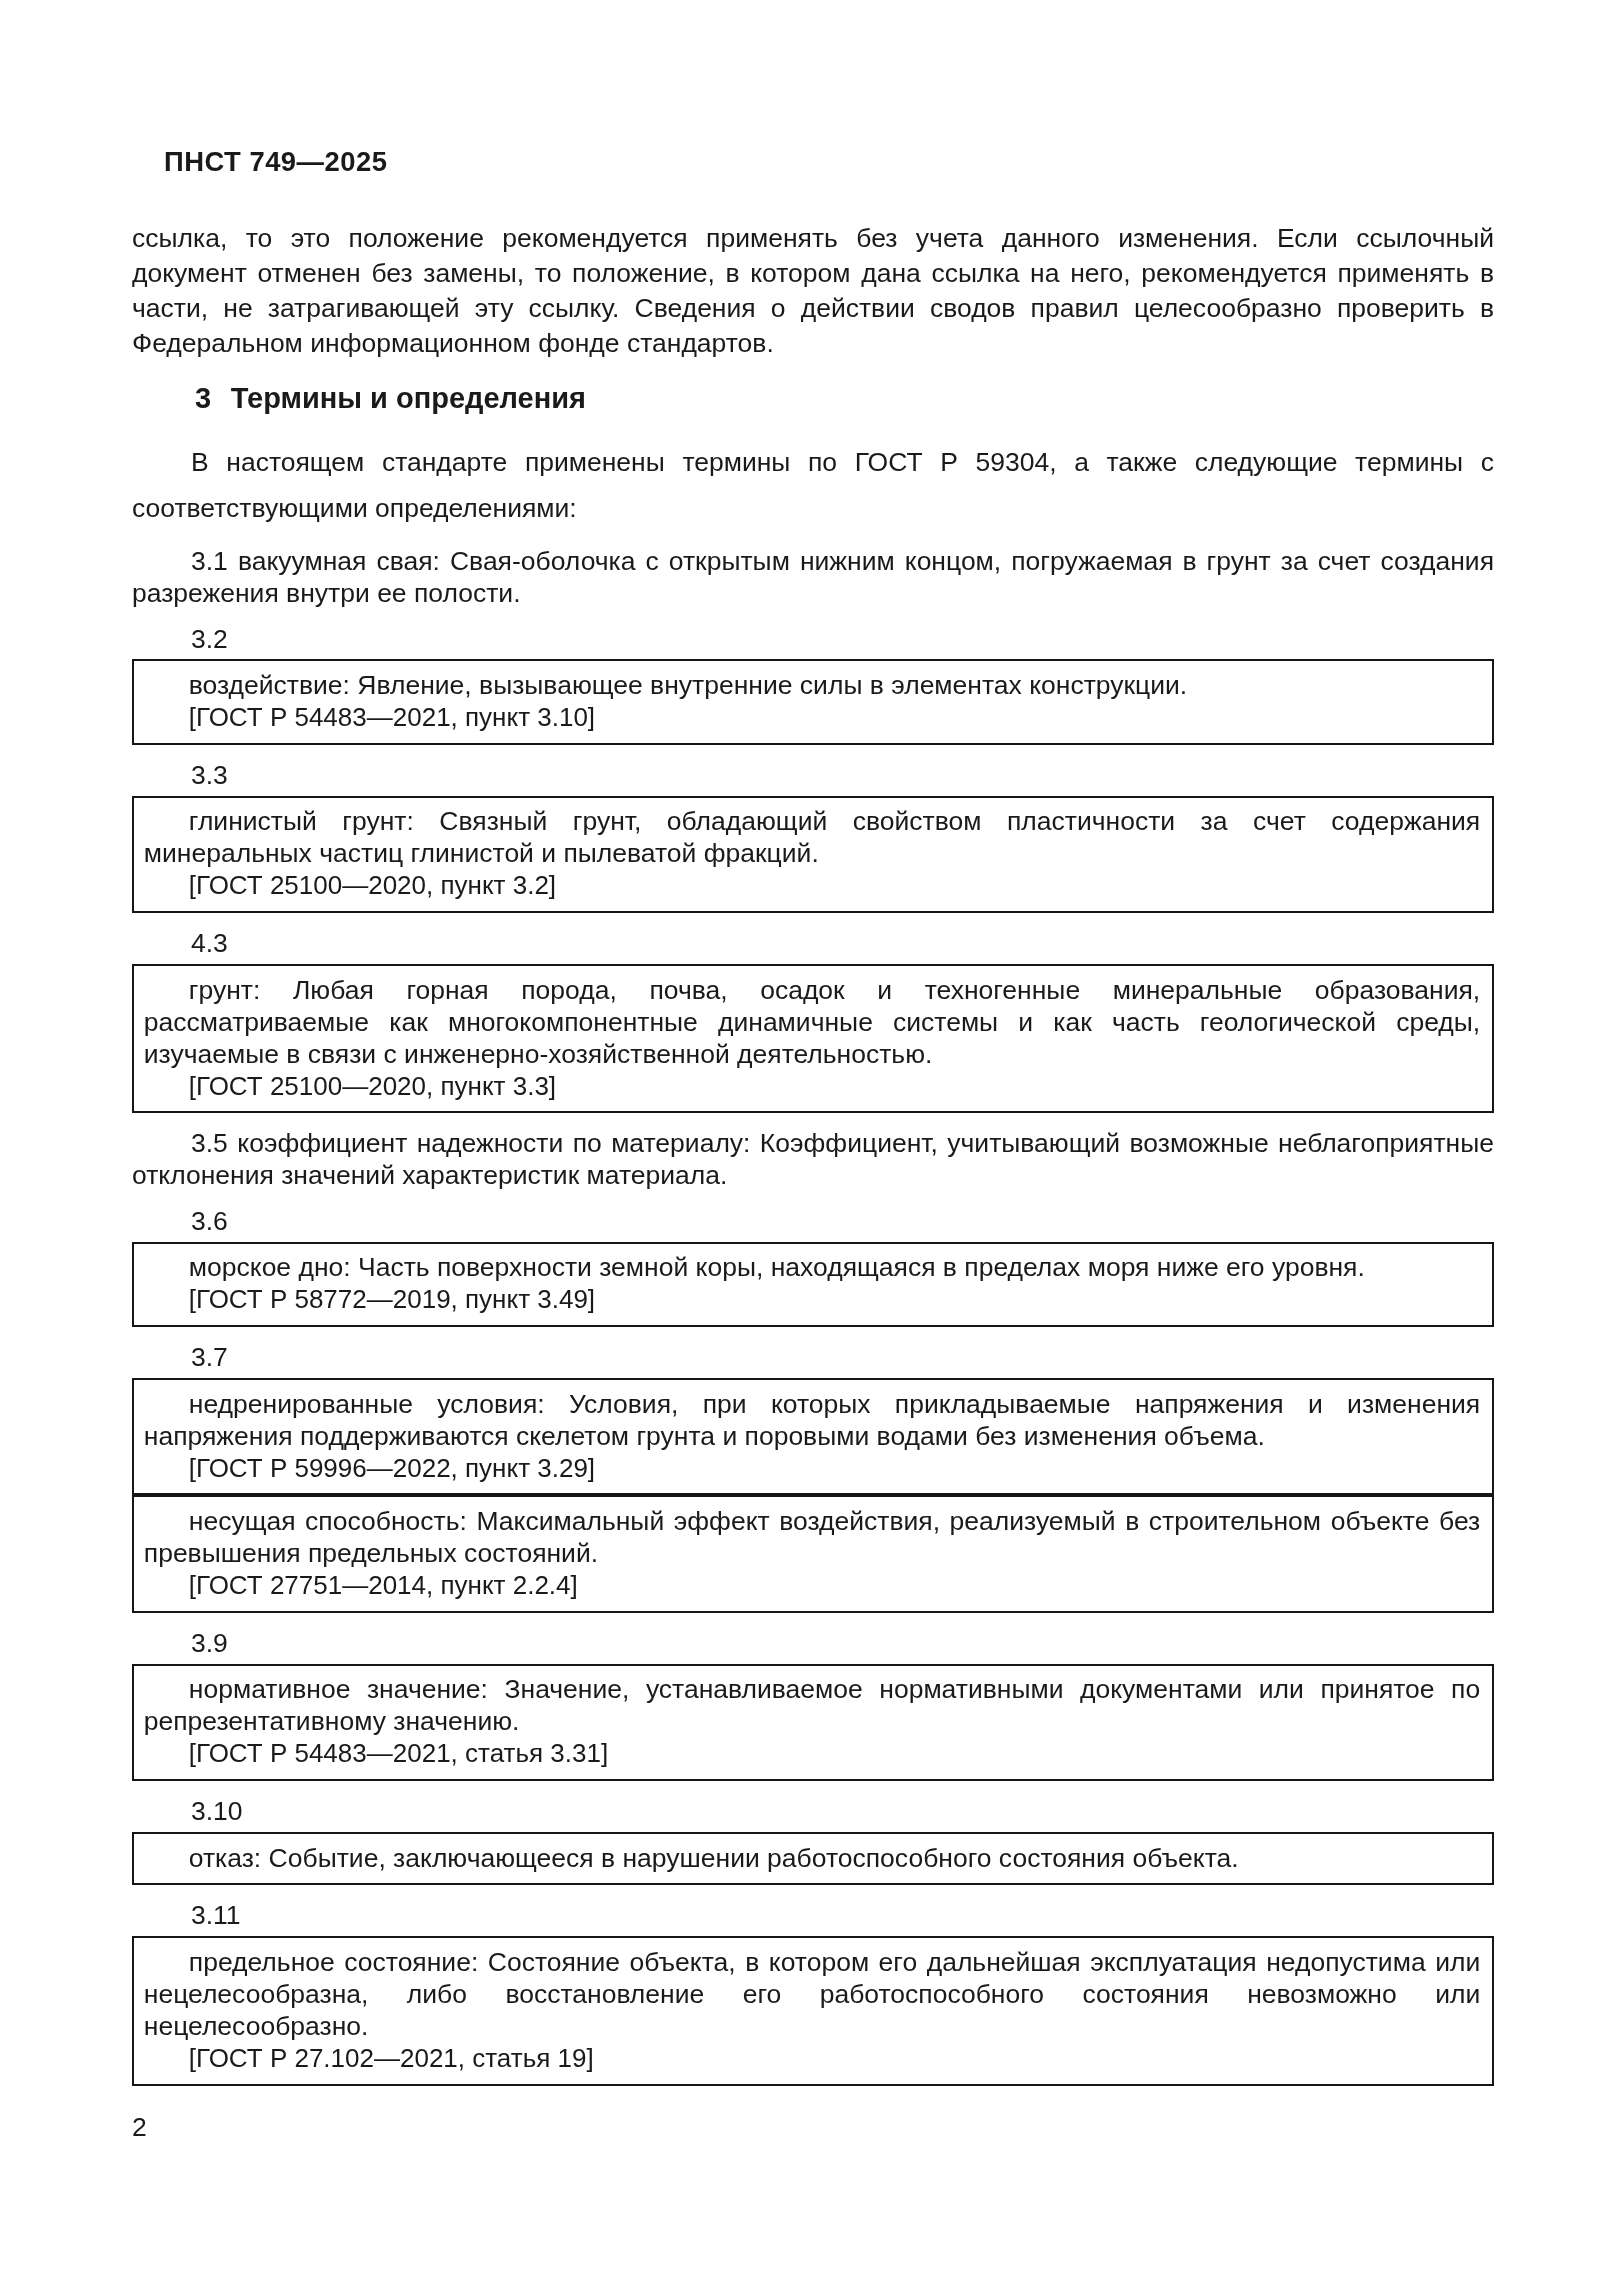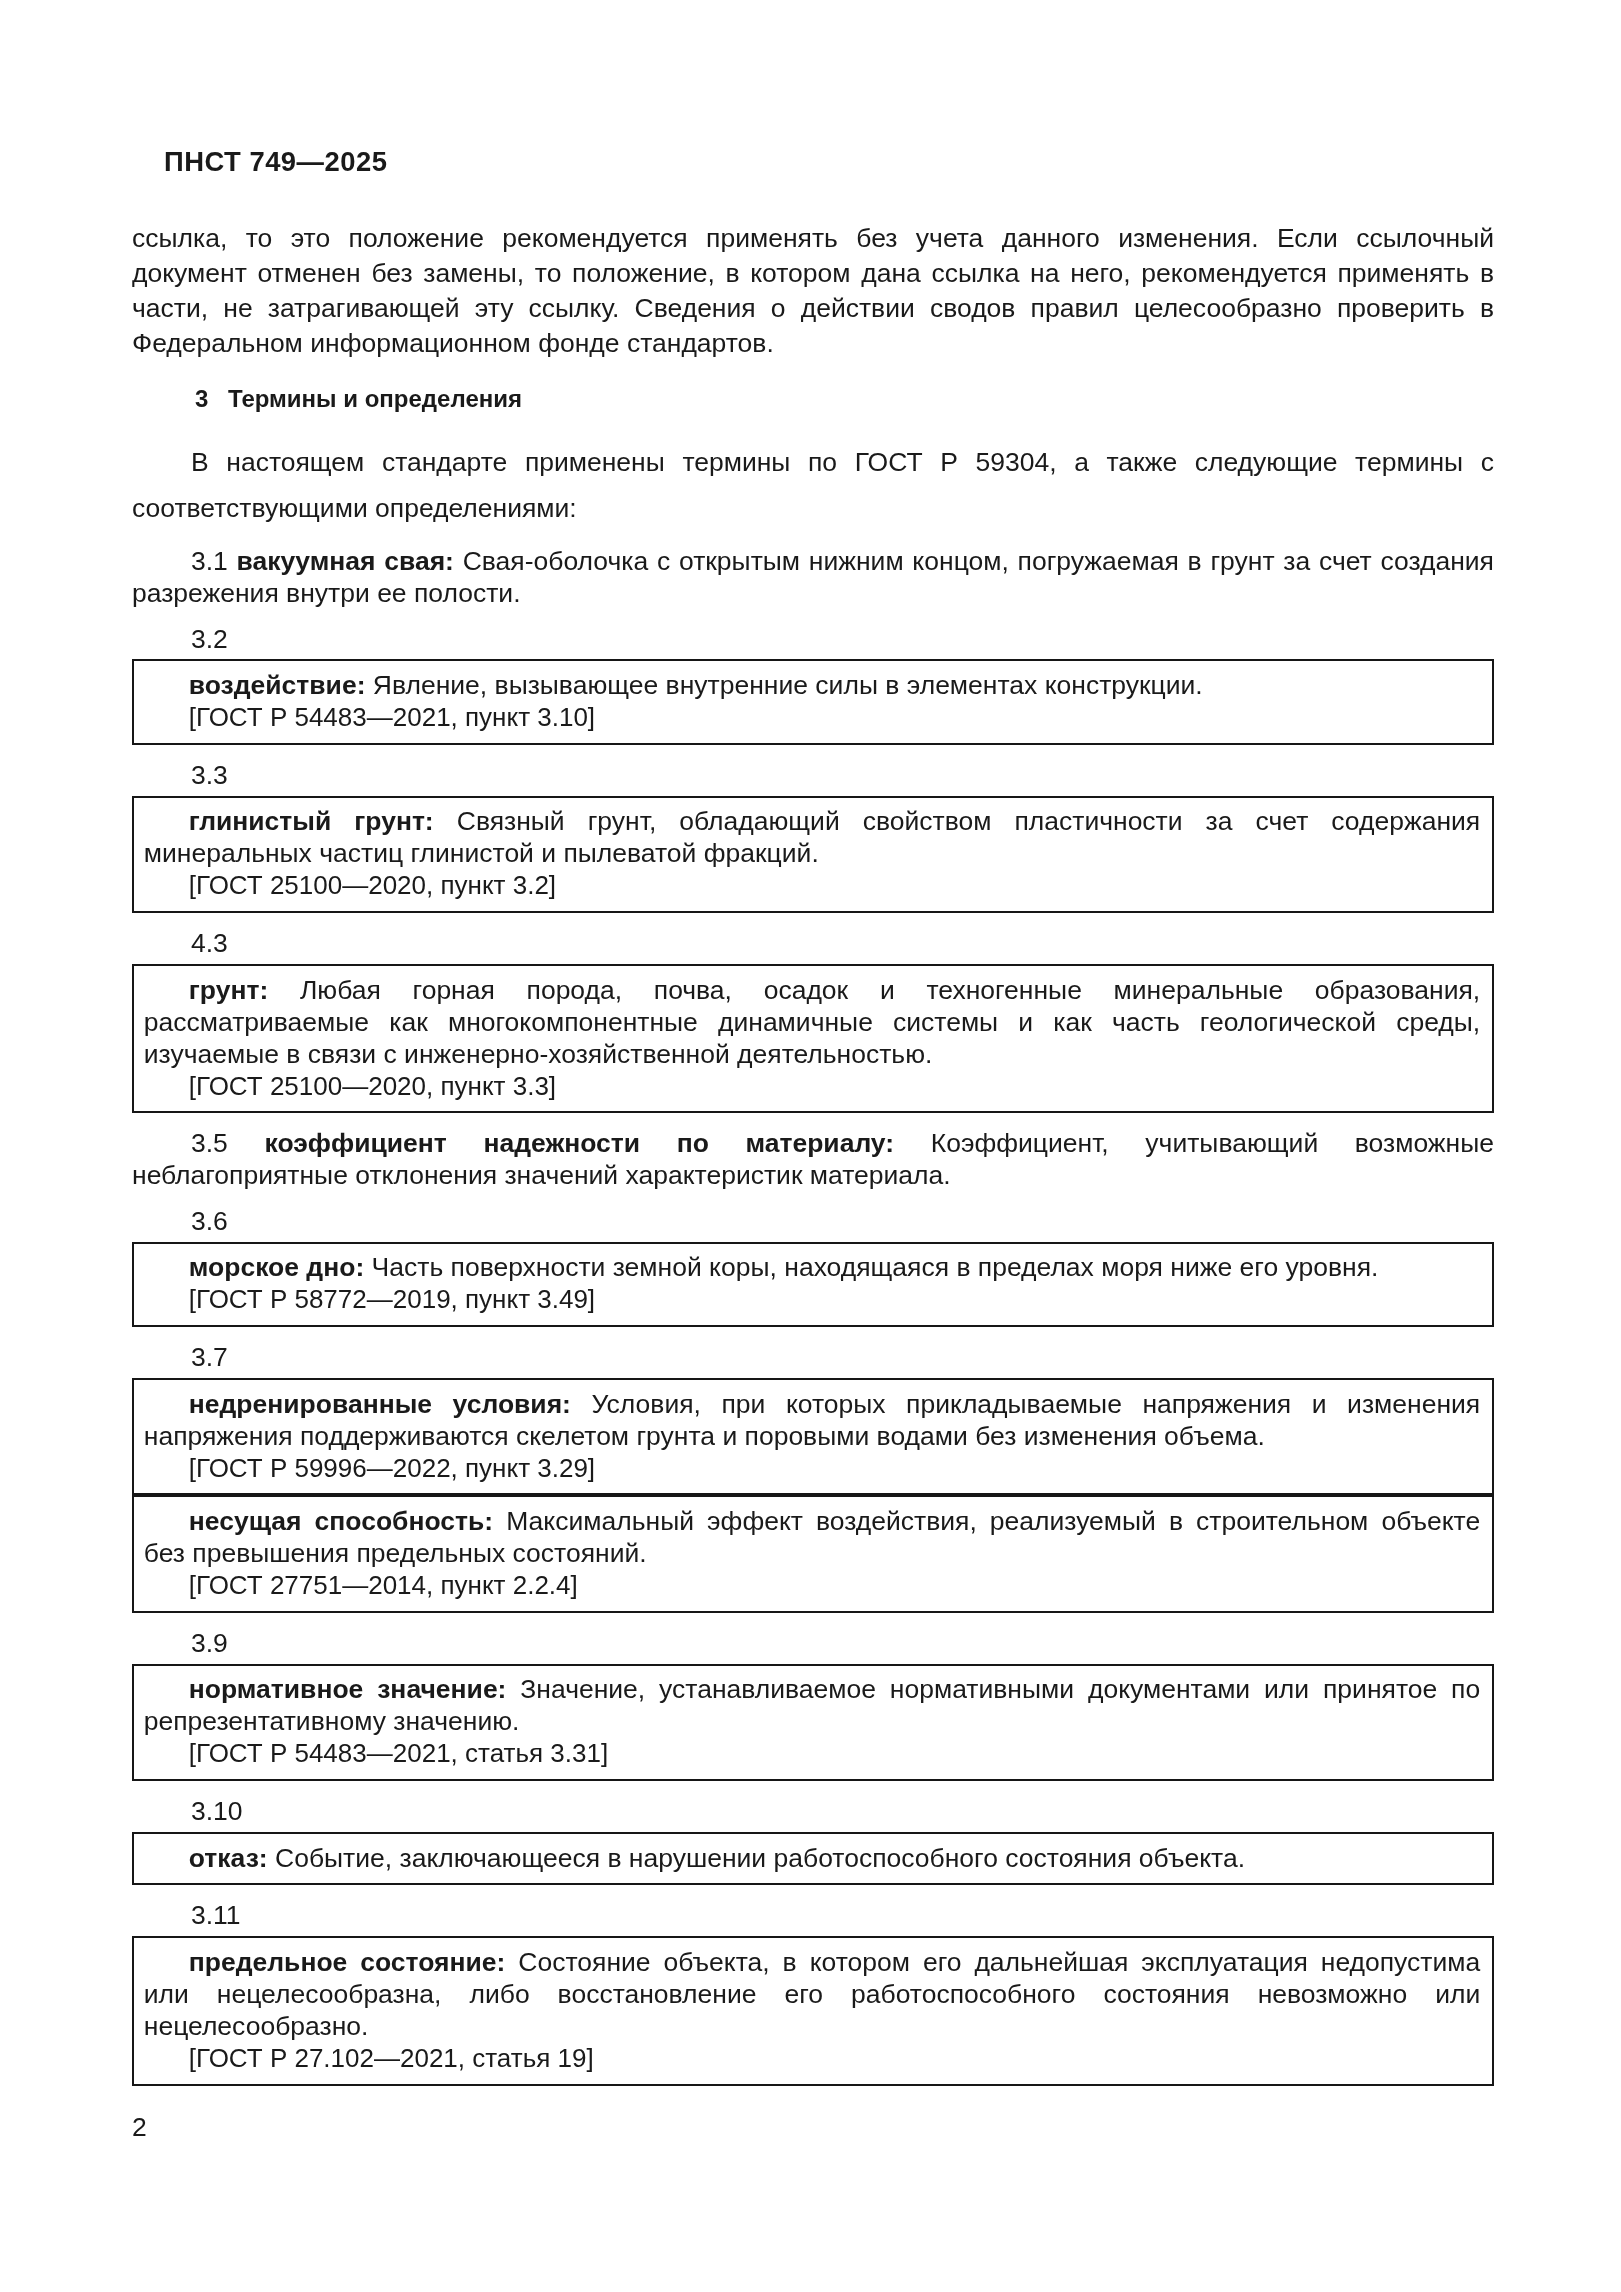--- a/index.html
+++ b/index.html
@@ -35,21 +35,21 @@
   .body-text {
     font-size: 26.5px;
     line-height: 46px;
     text-align: justify;
   }
   .intro { line-height: 35px; }
 
   .section-heading {
     margin: 17.6px 0 21.6px 0;
     padding-left: 63px;
-    font-size: 24px;
+    font-size: 29px;
     line-height: 39px;
     font-weight: bold;
   }
   .section-heading .sec-num { margin-right: 19.6px; }
 
   .indent { text-indent: 59px; }
 
   .term-number-line {
     font-size: 26.5px;
     line-height: 32px;
@@ -79,21 +79,21 @@
     font-size: 26px;
     line-height: 32px;
     padding-left: 45px;
   }
 
   .page-number {
     font-size: 26.5px;
     line-height: 32px;
     margin-top: 25.5px;
   }
-  b.t-name { font-weight: bold; }
+  b.t-name { font-weight: normal; }
 </style>
 </head>
 <body>
 
 <div class="page">
   <div class="content">
 
     <div class="running-header">ПНСТ 749—2025</div>
 
     <p class="body-text intro">ссылка, то это положение рекомендуется применять без учета данного изменения. Если ссылочный документ отменен без замены, то положение, в котором дана ссылка на него, рекомендуется применять в части, не затрагивающей эту ссылку. Сведения о действии сводов правил целесообразно проверить в Федеральном информационном фонде стандартов.</p>

